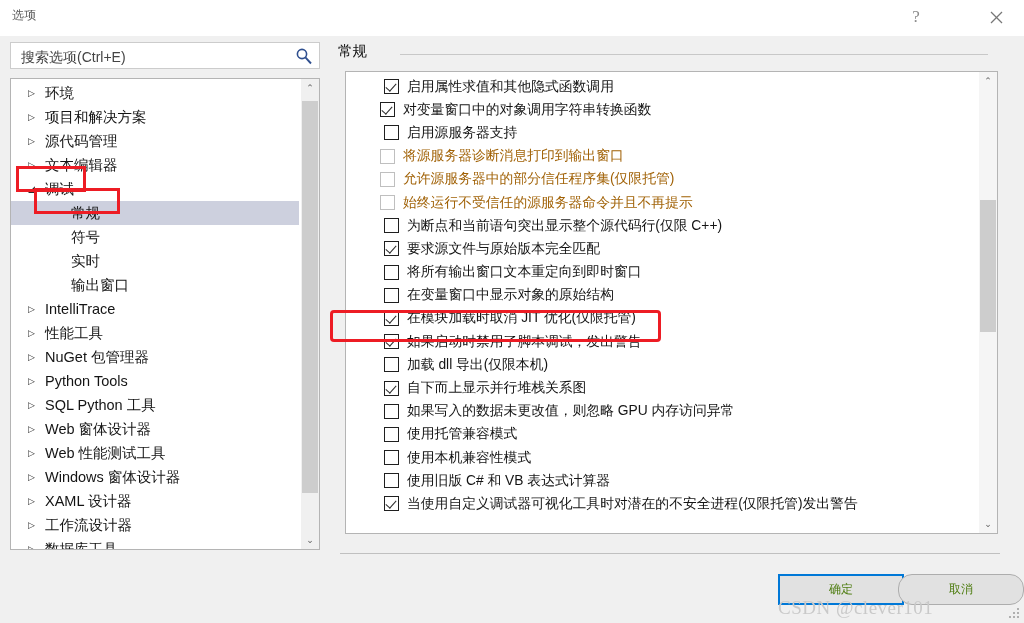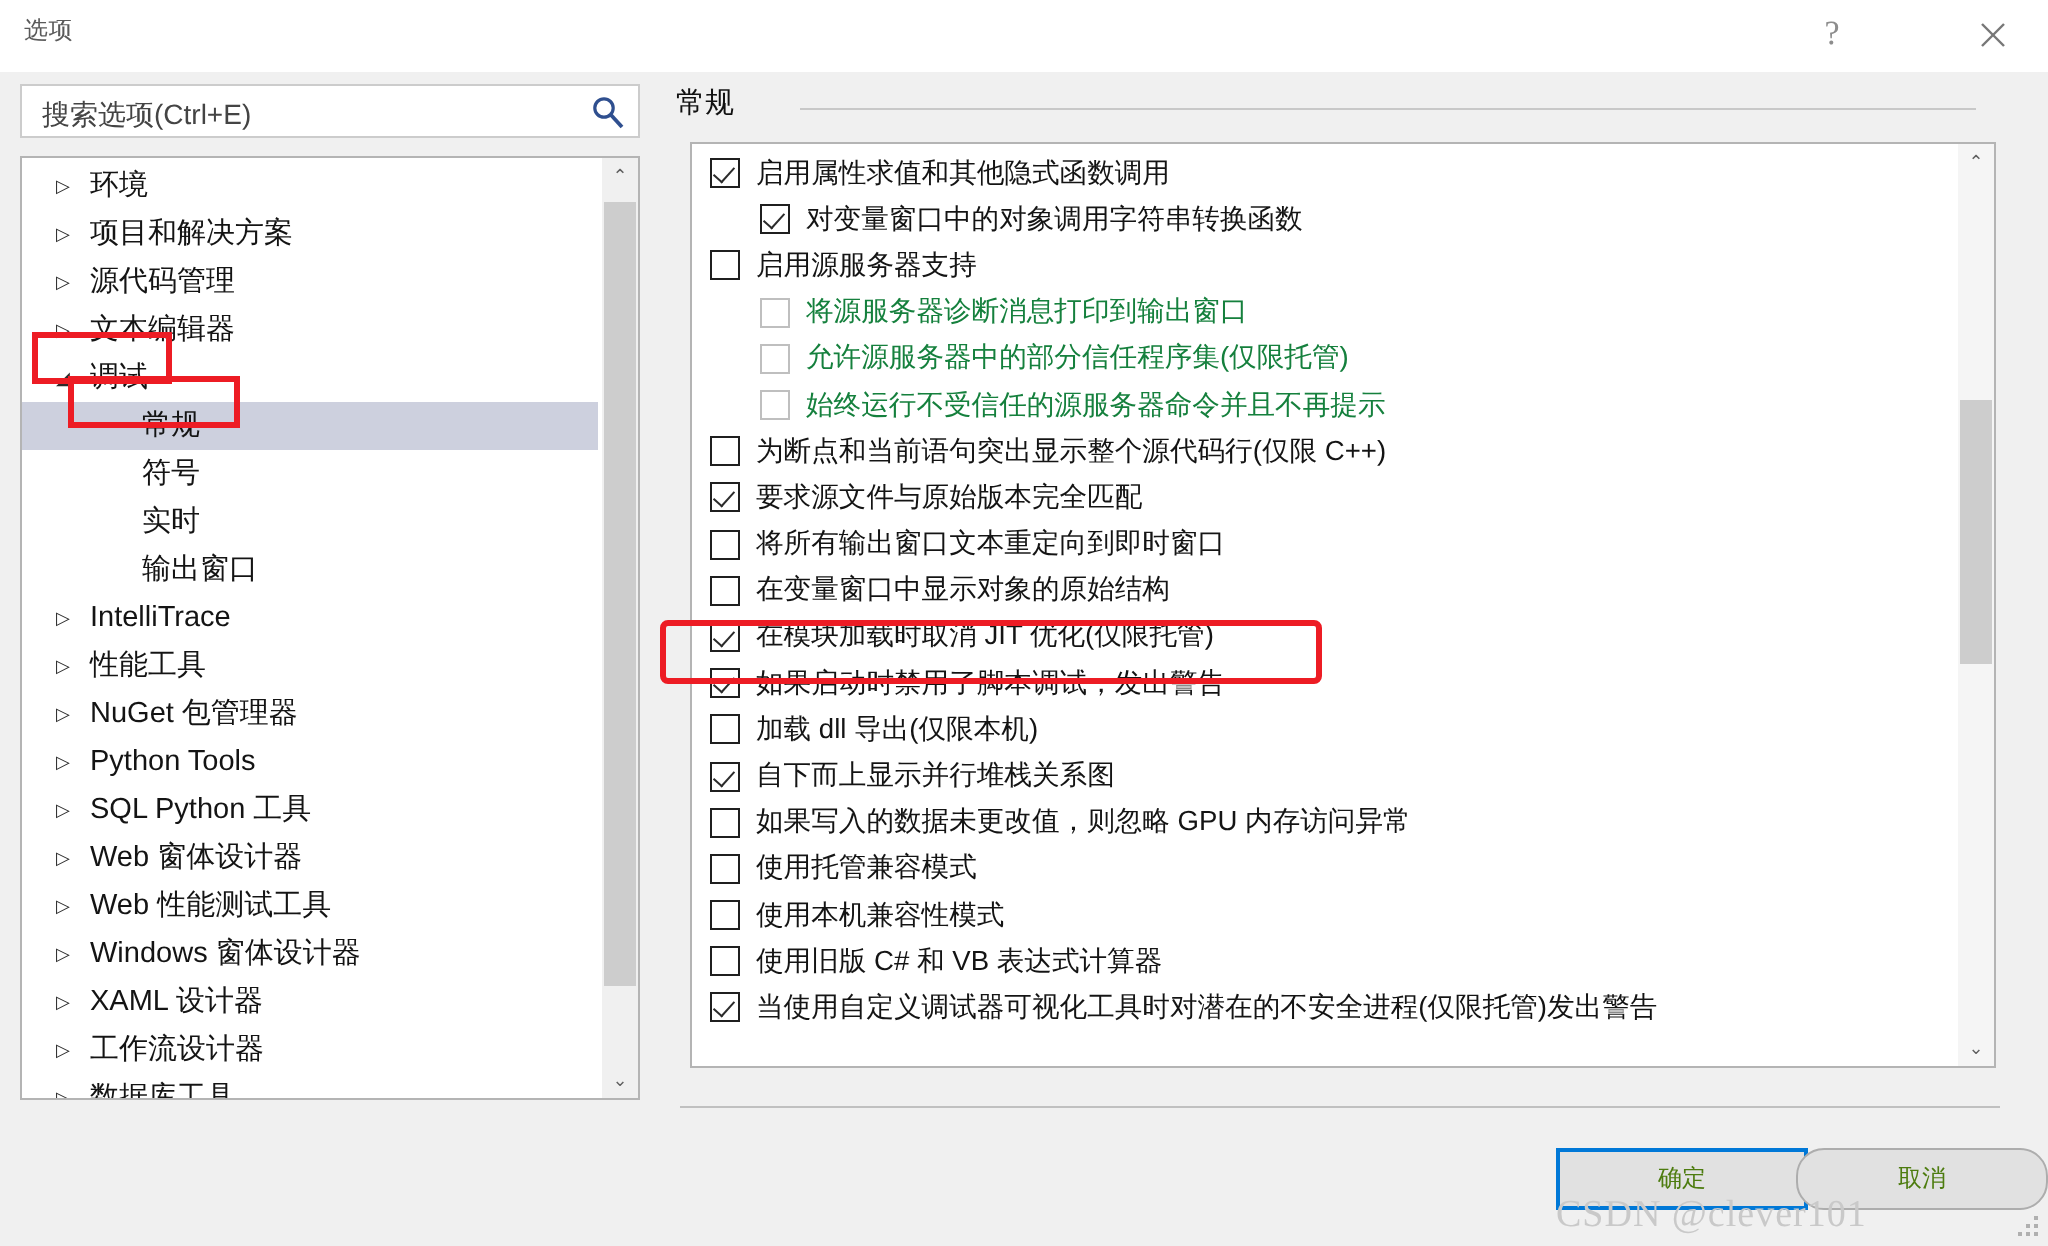--- a/index.html
+++ b/index.html
@@ -182,20 +182,21 @@
     position: absolute;
     left: 0; top: 3px;
     width: 620px;
   }
   .opt-row {
     position: relative;
     height: 23.2px;
     display: flex;
     align-items: center;
     white-space: nowrap;
+    padding-left: 29px;
   }
   .opt-row.ind { padding-left: 25px; }
   .cbox {
     position: relative;
     flex: 0 0 auto;
     width: 15px; height: 15px;
     margin-left: 9px;
     margin-right: 8px;
     border: 1px solid #1f1f1f;
     background: #ffffff;
@@ -208,21 +209,21 @@
     left: 3px; top: 1px;
     width: 5px; height: 9px;
     border: solid #2b2b2b;
     border-width: 0 1.6px 1.6px 0;
     transform: rotate(42deg);
   }
   .opt-label {
     font-size: 13.8px;
     color: #141414;
   }
-  .opt-row.dis .opt-label { color: #15803d; }
+  .opt-row.dis .opt-label { color: #a16207; }
 
   
   #opt-scroll {
     position: absolute;
     right: 0; top: 0;
     width: 18px; height: 100%;
     background: #f5f5f5;
   }
   #opt-thumb {
     position: absolute;

